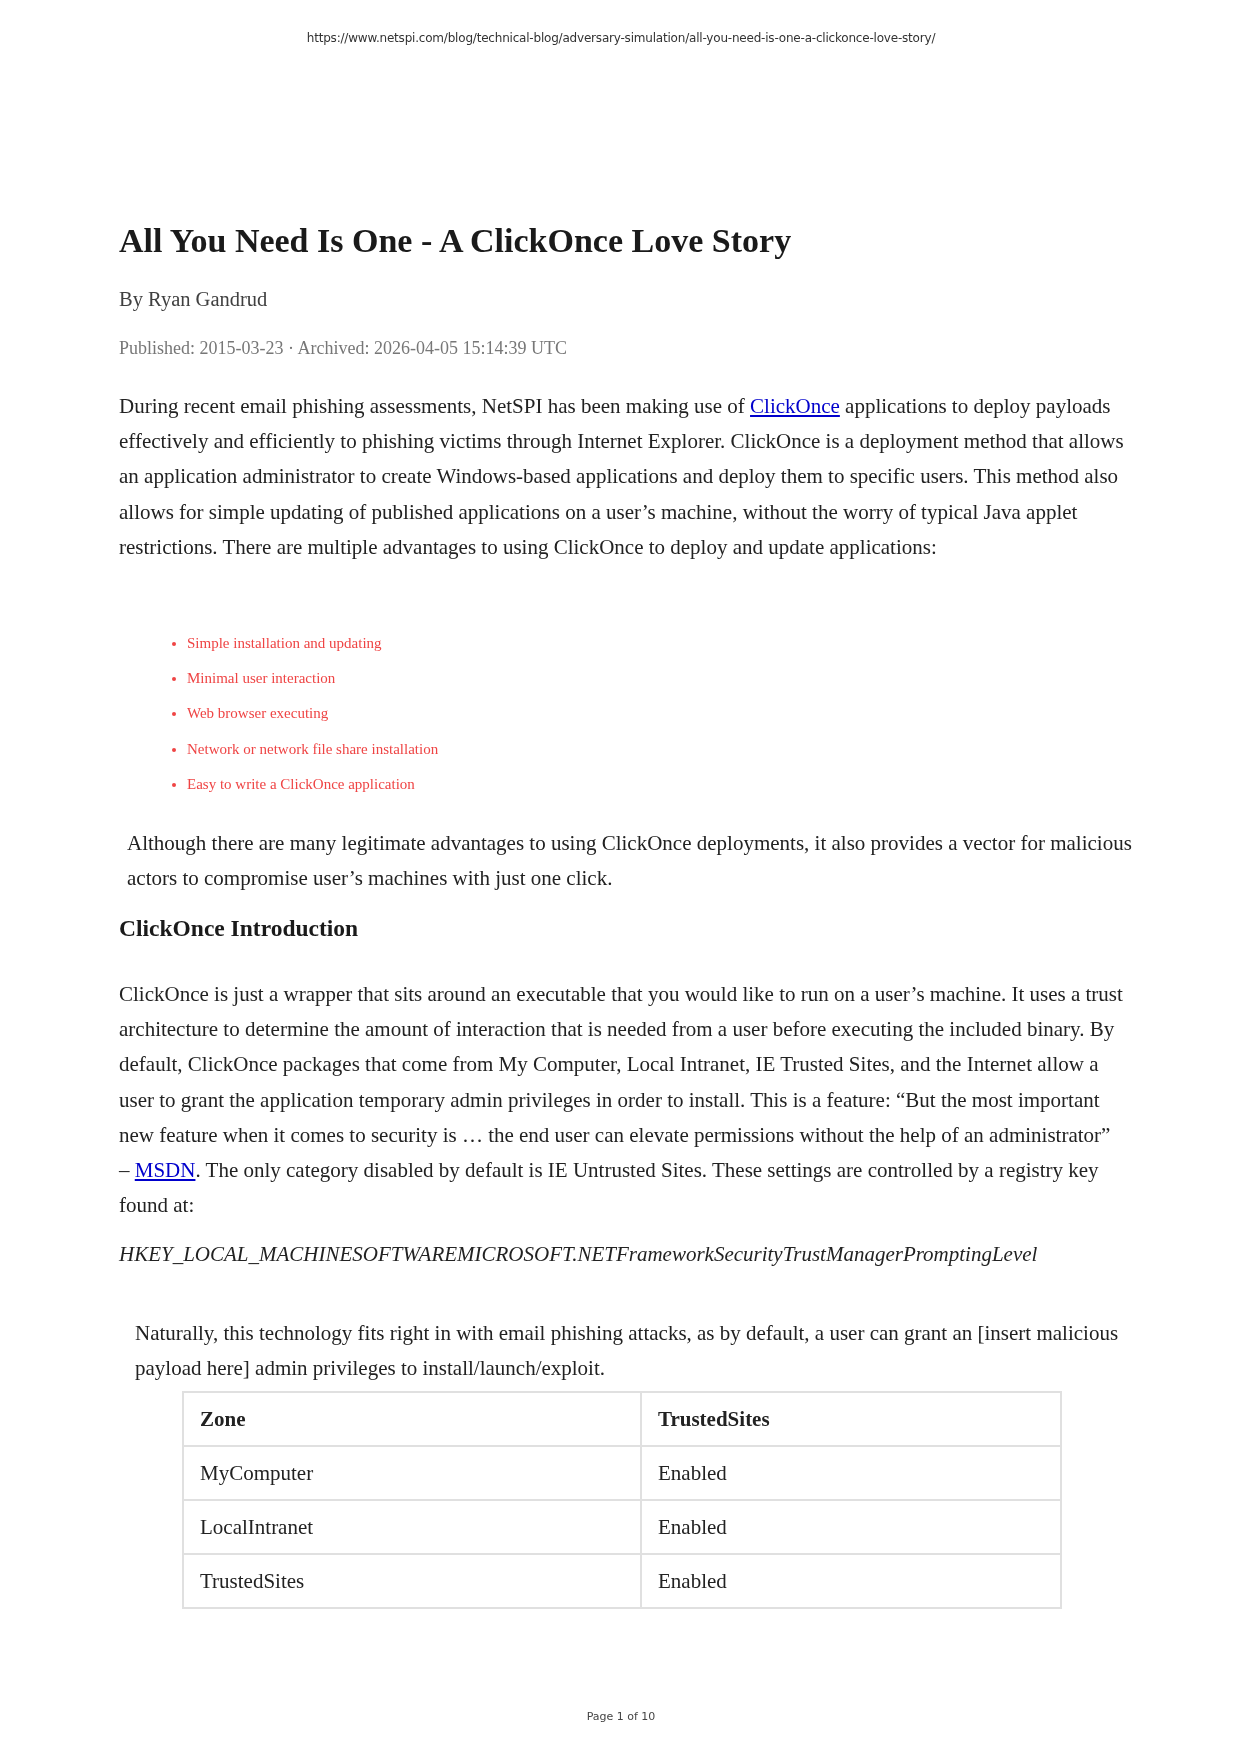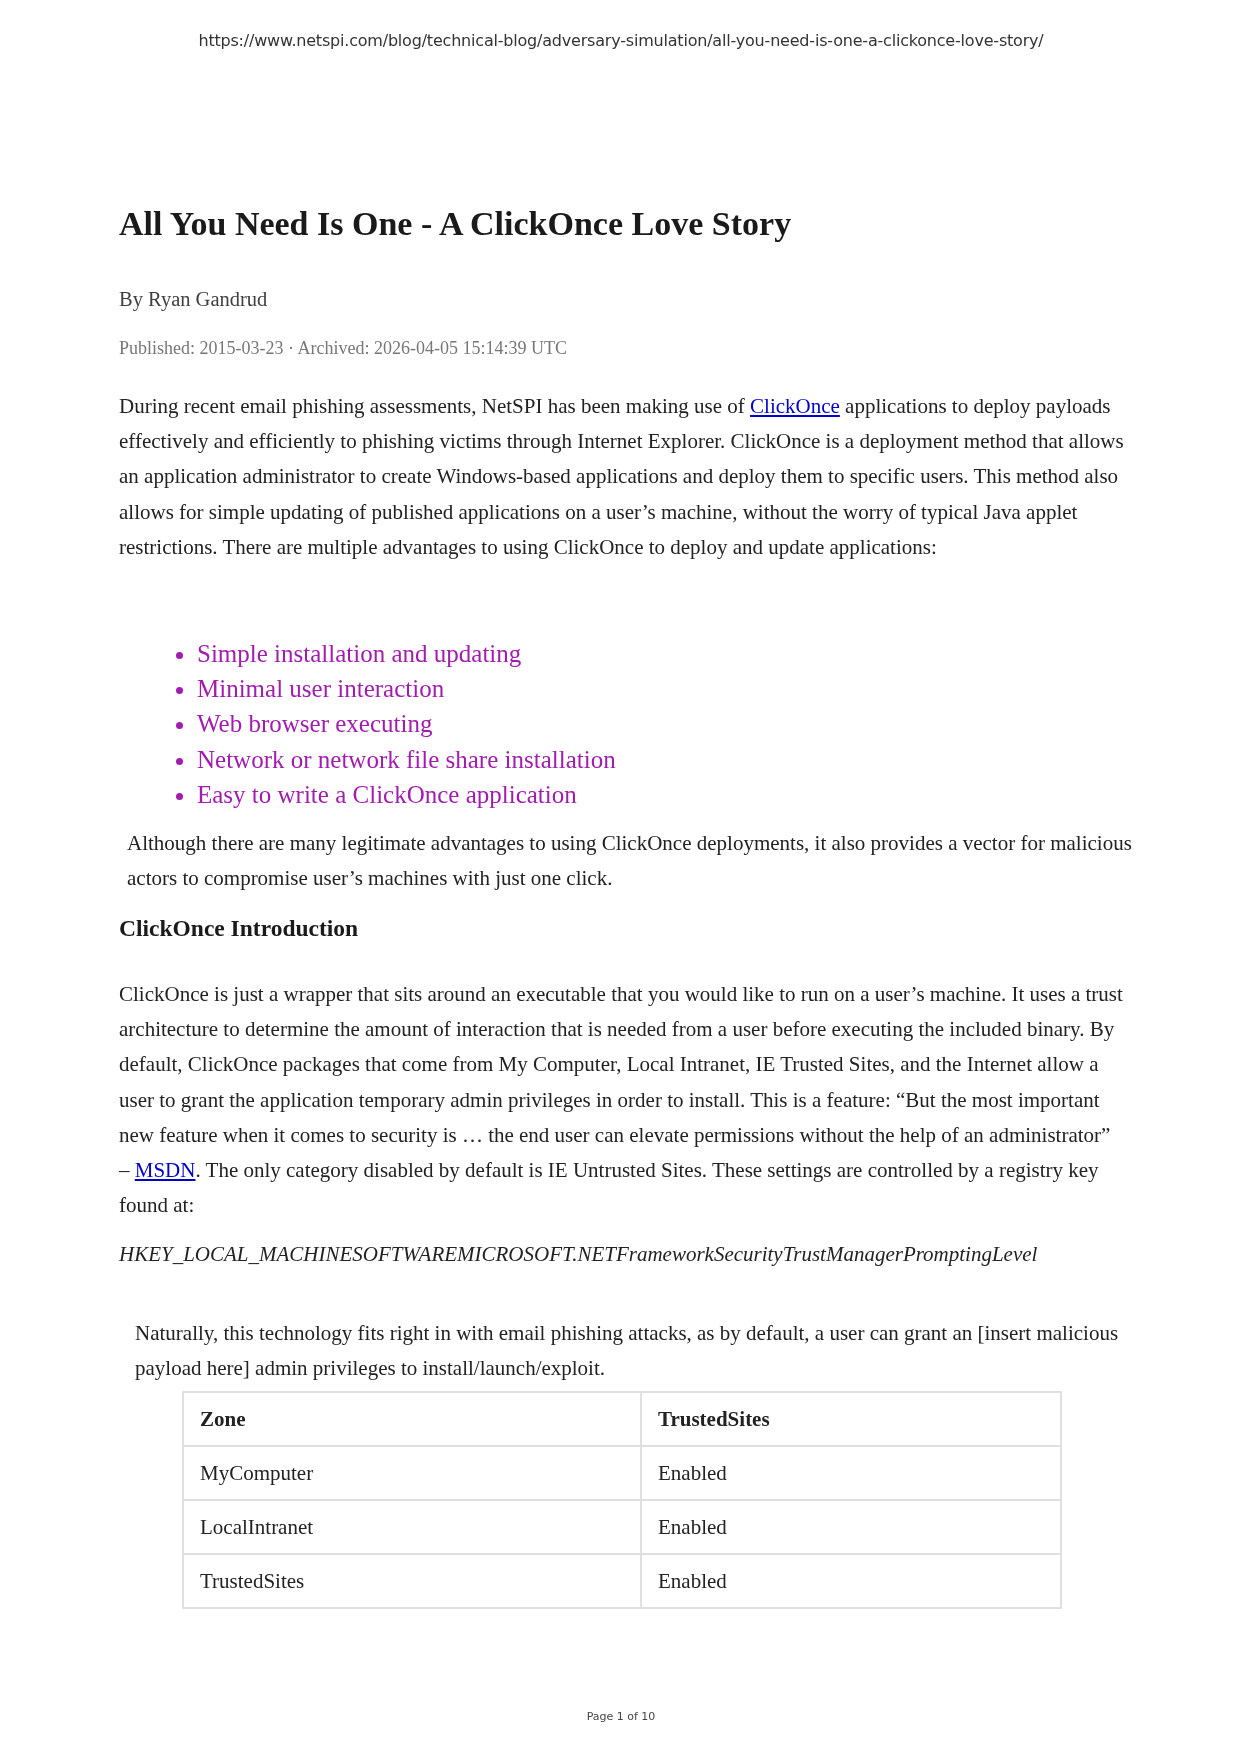--- a/index.html
+++ b/index.html
@@ -1,27 +1,27 @@
 <!DOCTYPE html>
 <html><head>
 <meta charset="utf-8">
 <style>
   html, body { margin: 0; padding: 0; background: #ffffff; }
   body { width: 1242px; height: 1756px; position: relative; overflow: hidden; color: #222; }
   .url-bar { position: absolute; top: 31px; left: 0; width: 1242px; text-align: center;
-    font-family: "DejaVu Sans", sans-serif; font-size: 16px; color: #333; letter-spacing: -0.2px; }
+    font-family: "DejaVu Sans", sans-serif; font-size: 12px; color: #333; letter-spacing: -0.2px; }
   .page { position: absolute; left: 119px; top: 0; width: 1005px;
     font-family: "Liberation Serif", serif; }
-  h1.title { position: absolute; top: 204px; margin: 0; font-size: 34px; font-weight: bold; color: #1a1a1a; white-space: nowrap; line-height: 1.2; }
+  h1.title { position: absolute; top: 221px; margin: 0; font-size: 34px; font-weight: bold; color: #1a1a1a; white-space: nowrap; line-height: 1.2; }
   .byline { position: absolute; top: 288px; font-size: 20.5px; color: #404040; }
   .meta { position: absolute; top: 338px; font-size: 18px; color: #777; }
   .body-text { position: absolute; font-size: 21px; line-height: 35.2px; color: #222; width: 1005px; }
   .body-text a { color: #1a0dab; color: #0000cc; text-decoration: underline; }
   .p1 { top: 389px; }
-  ul.features { position: absolute; top: 620px; margin: 16px; padding-left: 62px; font-size: 25px; line-height: 35.2px; color: #a21caf; list-style: disc; }
+  ul.features { position: absolute; top: 620px; margin: 6px; padding-left: 62px; font-size: 15px; line-height: 35.2px; color: #ef4444; list-style: disc; }
   .p2 { top: 818px; }
   h2.section { position: absolute; top: 915px; margin: 0; font-size: 23.5px; font-weight: bold; color: #1a1a1a; }
   .p3 { top: 977px; }
   .regkey { position: absolute; top: 1242px; font-size: 21px; font-style: italic; color: #222; white-space: nowrap; }
   .p4 { top: 1300px; }
   table.zones { position: absolute; top: 1391px; left: 63px; width: 880px; border-collapse: collapse; font-size: 21px; color: #222; }
   table.zones th, table.zones td { border: 2px solid #e0e0e0; text-align: left; padding: 0 16px; height: 52px; }
   table.zones th { font-weight: bold; height: 52px; }
   table.zones th:first-child, table.zones td:first-child { width: 424px; border-radius: 12px; }
   .footer { position: absolute; top: 1710px; left: 0; width: 1242px; text-align: center;

